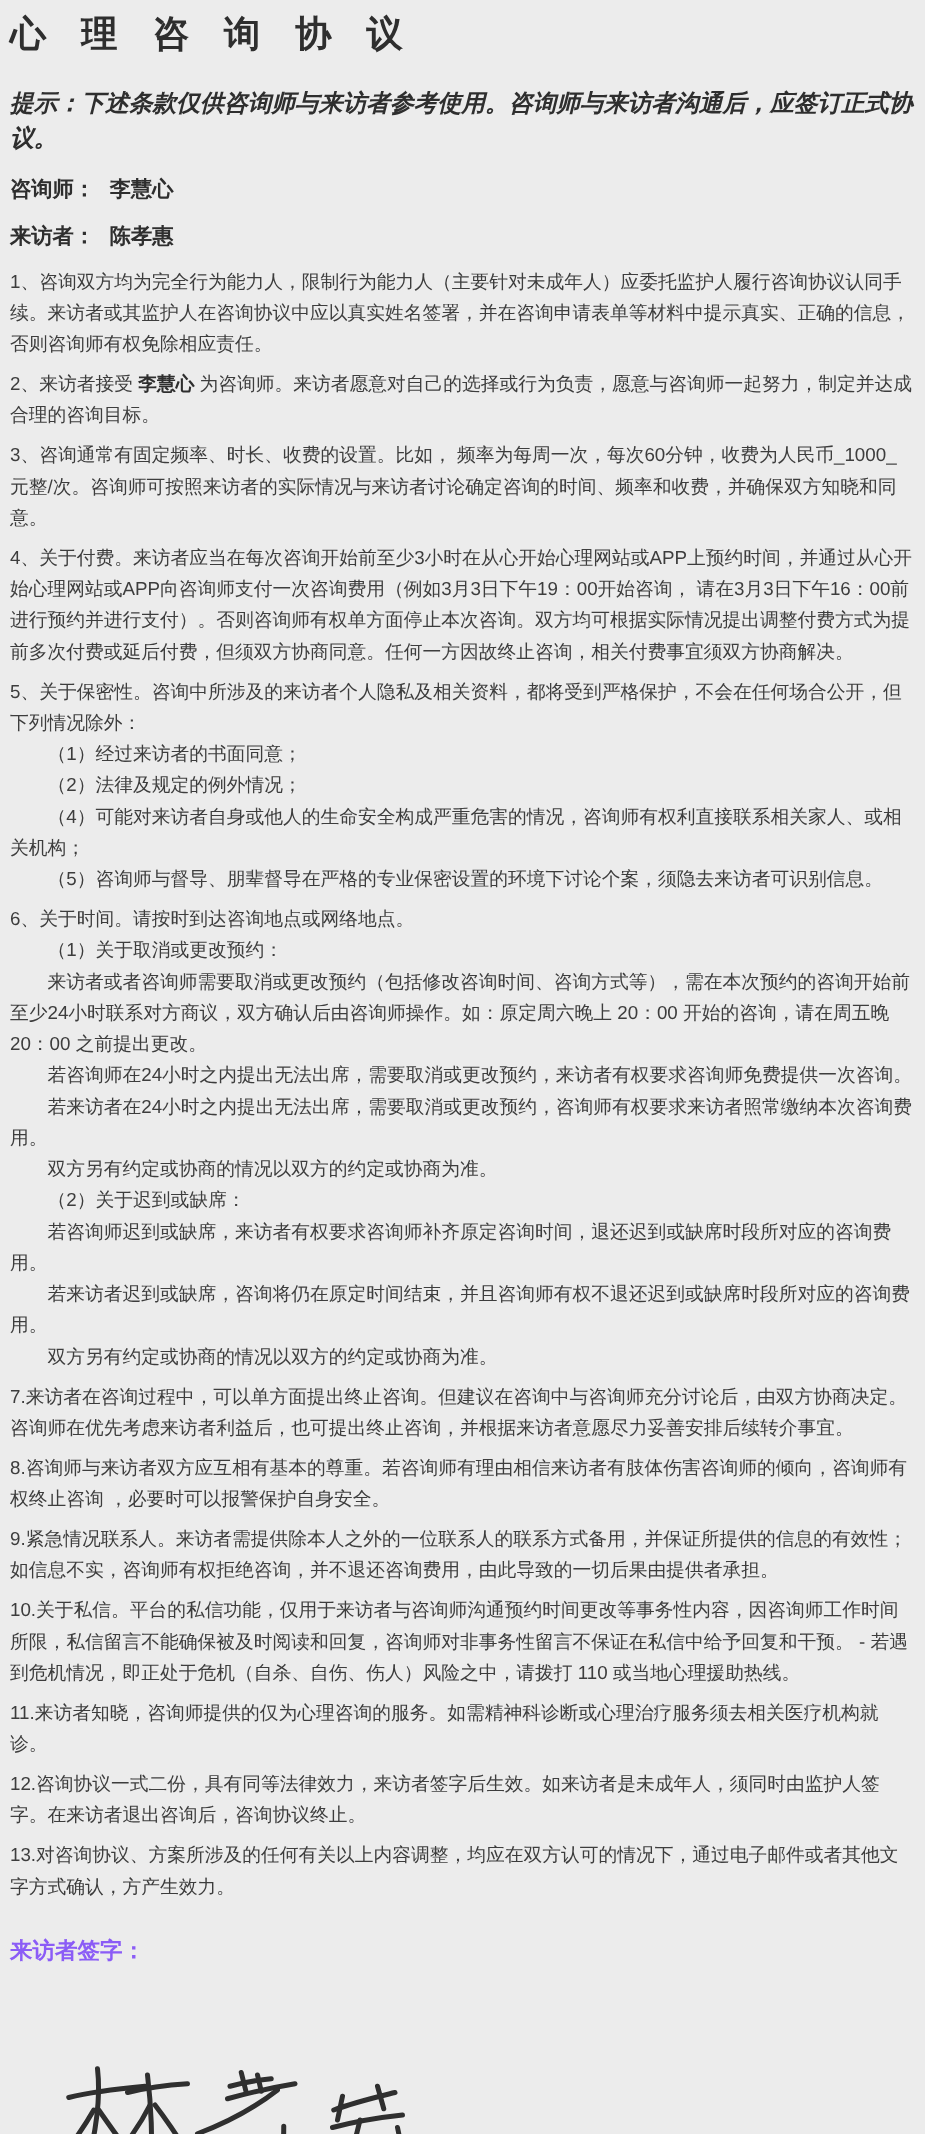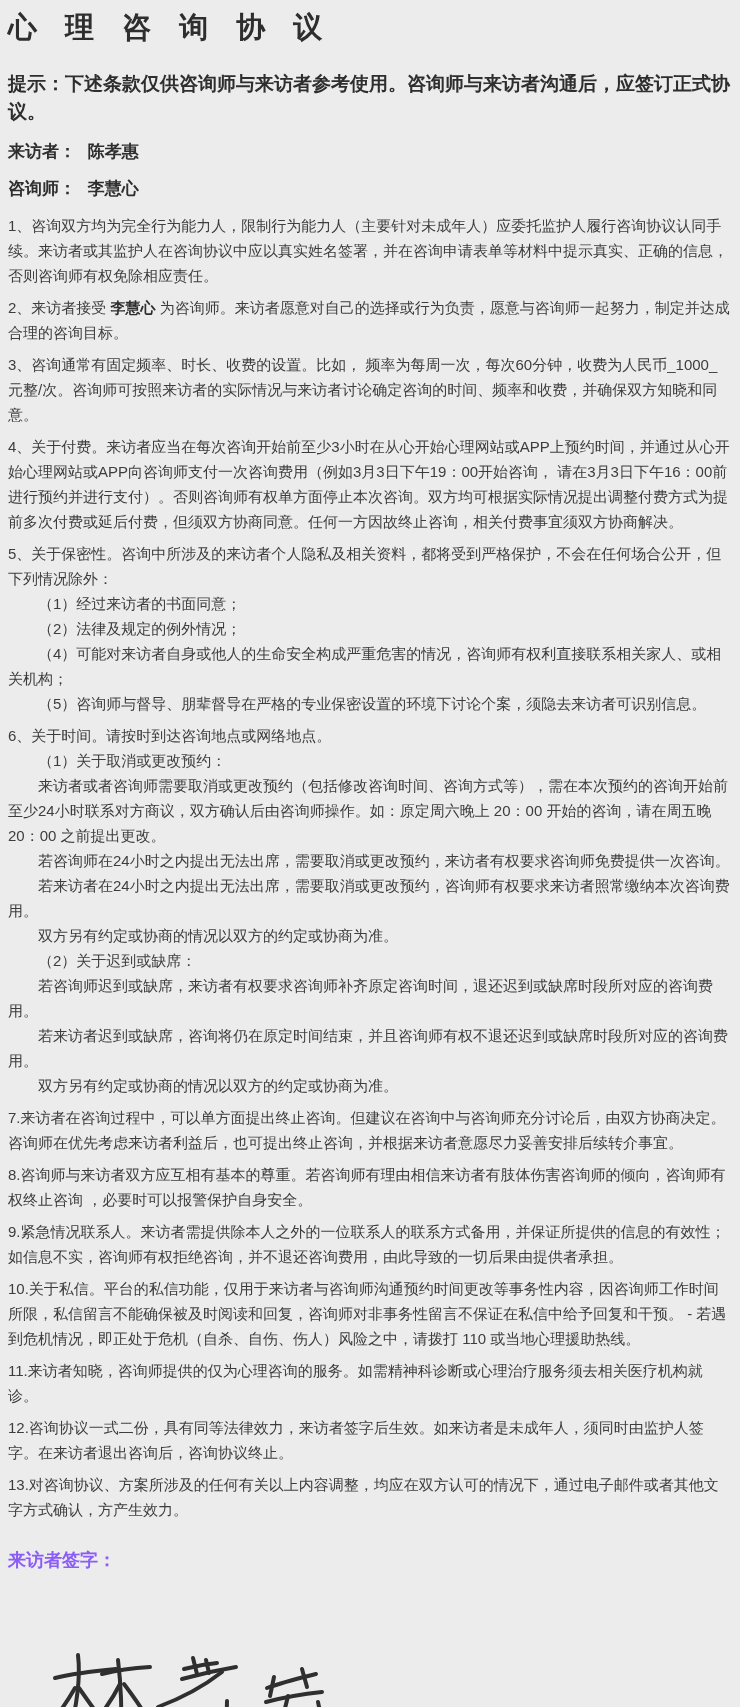--- a/index.html
+++ b/index.html
@@ -21,20 +21,21 @@
     letter-spacing: 10px;
     color: #2e2e2e;
     white-space: nowrap;
   }
   .notice {
     margin: 22px 0 0 0;
     font-size: 19px;
     font-weight: bold;
     line-height: 28px;
     color: #2e2e2e;
+    font-style: italic;
   }
   .party {
     margin: 14px 0 0 0;
     font-size: 17px;
     font-weight: bold;
     color: #2e2e2e;
   }
   .party .pname { margin-left: 7px; }
   .para {
     margin: 7px 0 0 0;
@@ -61,27 +62,27 @@
 </head>
 <body>
 
 <div class="doc">
 
   <h1 class="title">心 理 咨 询 协 议</h1>
 
   <p class="notice">提示：下述条款仅供咨询师与来访者参考使用。咨询师与来访者沟通后，应签订正式协议。</p>
 
   <p class="party">
-    <span>来访者：</span>
-    <span class="pname">陈孝惠</span>
+    <span>咨询师：</span>
+    <span class="pname">李慧心</span>
   </p>
 
   <p class="party">
-    <span>咨询师：</span>
-    <span class="pname">李慧心</span>
+    <span>来访者：</span>
+    <span class="pname">陈孝惠</span>
   </p>
 
   <p class="para first">1、咨询双方均为完全行为能力人，限制行为能力人（主要针对未成年人）应委托监护人履行咨询协议认同手续。来访者或其监护人在咨询协议中应以真实姓名签署，并在咨询申请表单等材料中提示真实、正确的信息，否则咨询师有权免除相应责任。</p>
 
   <p class="para">
     <span>2、来访者接受 </span>
     <span class="b">李慧心</span>
     <span> 为咨询师。来访者愿意对自己的选择或行为负责，愿意与咨询师一起努力，制定并达成合理的咨询目标。</span>
   </p>
 

